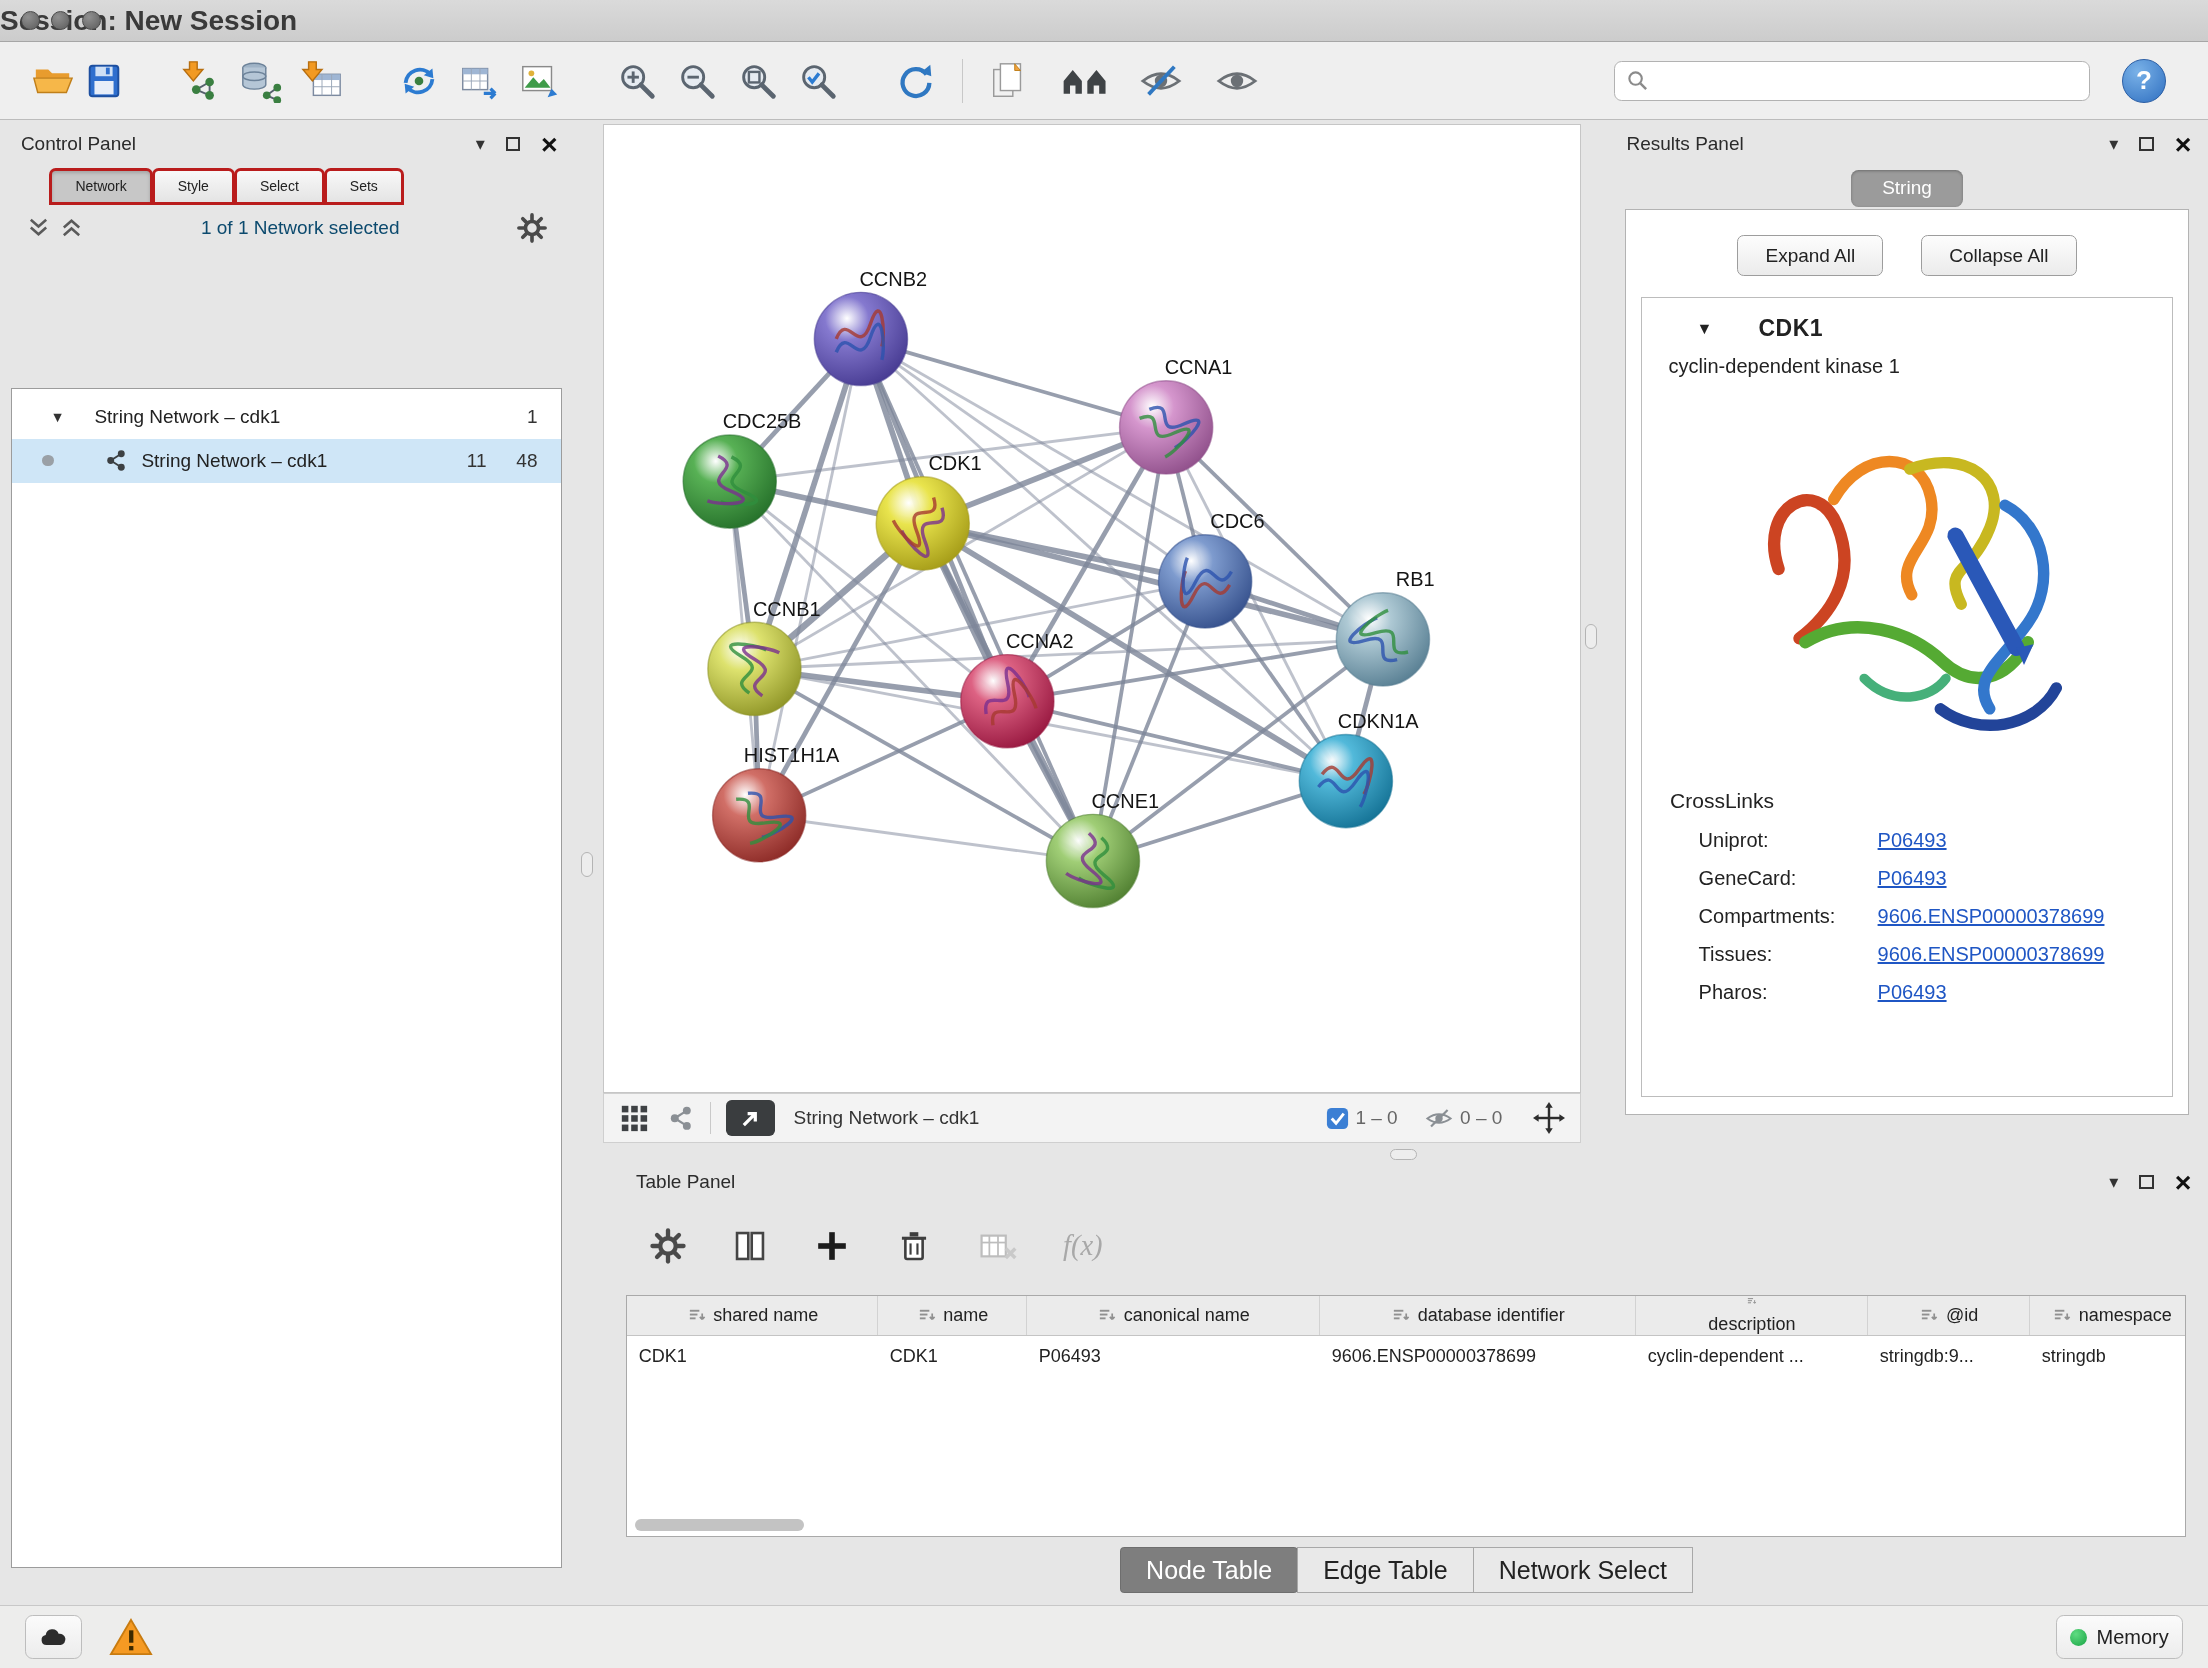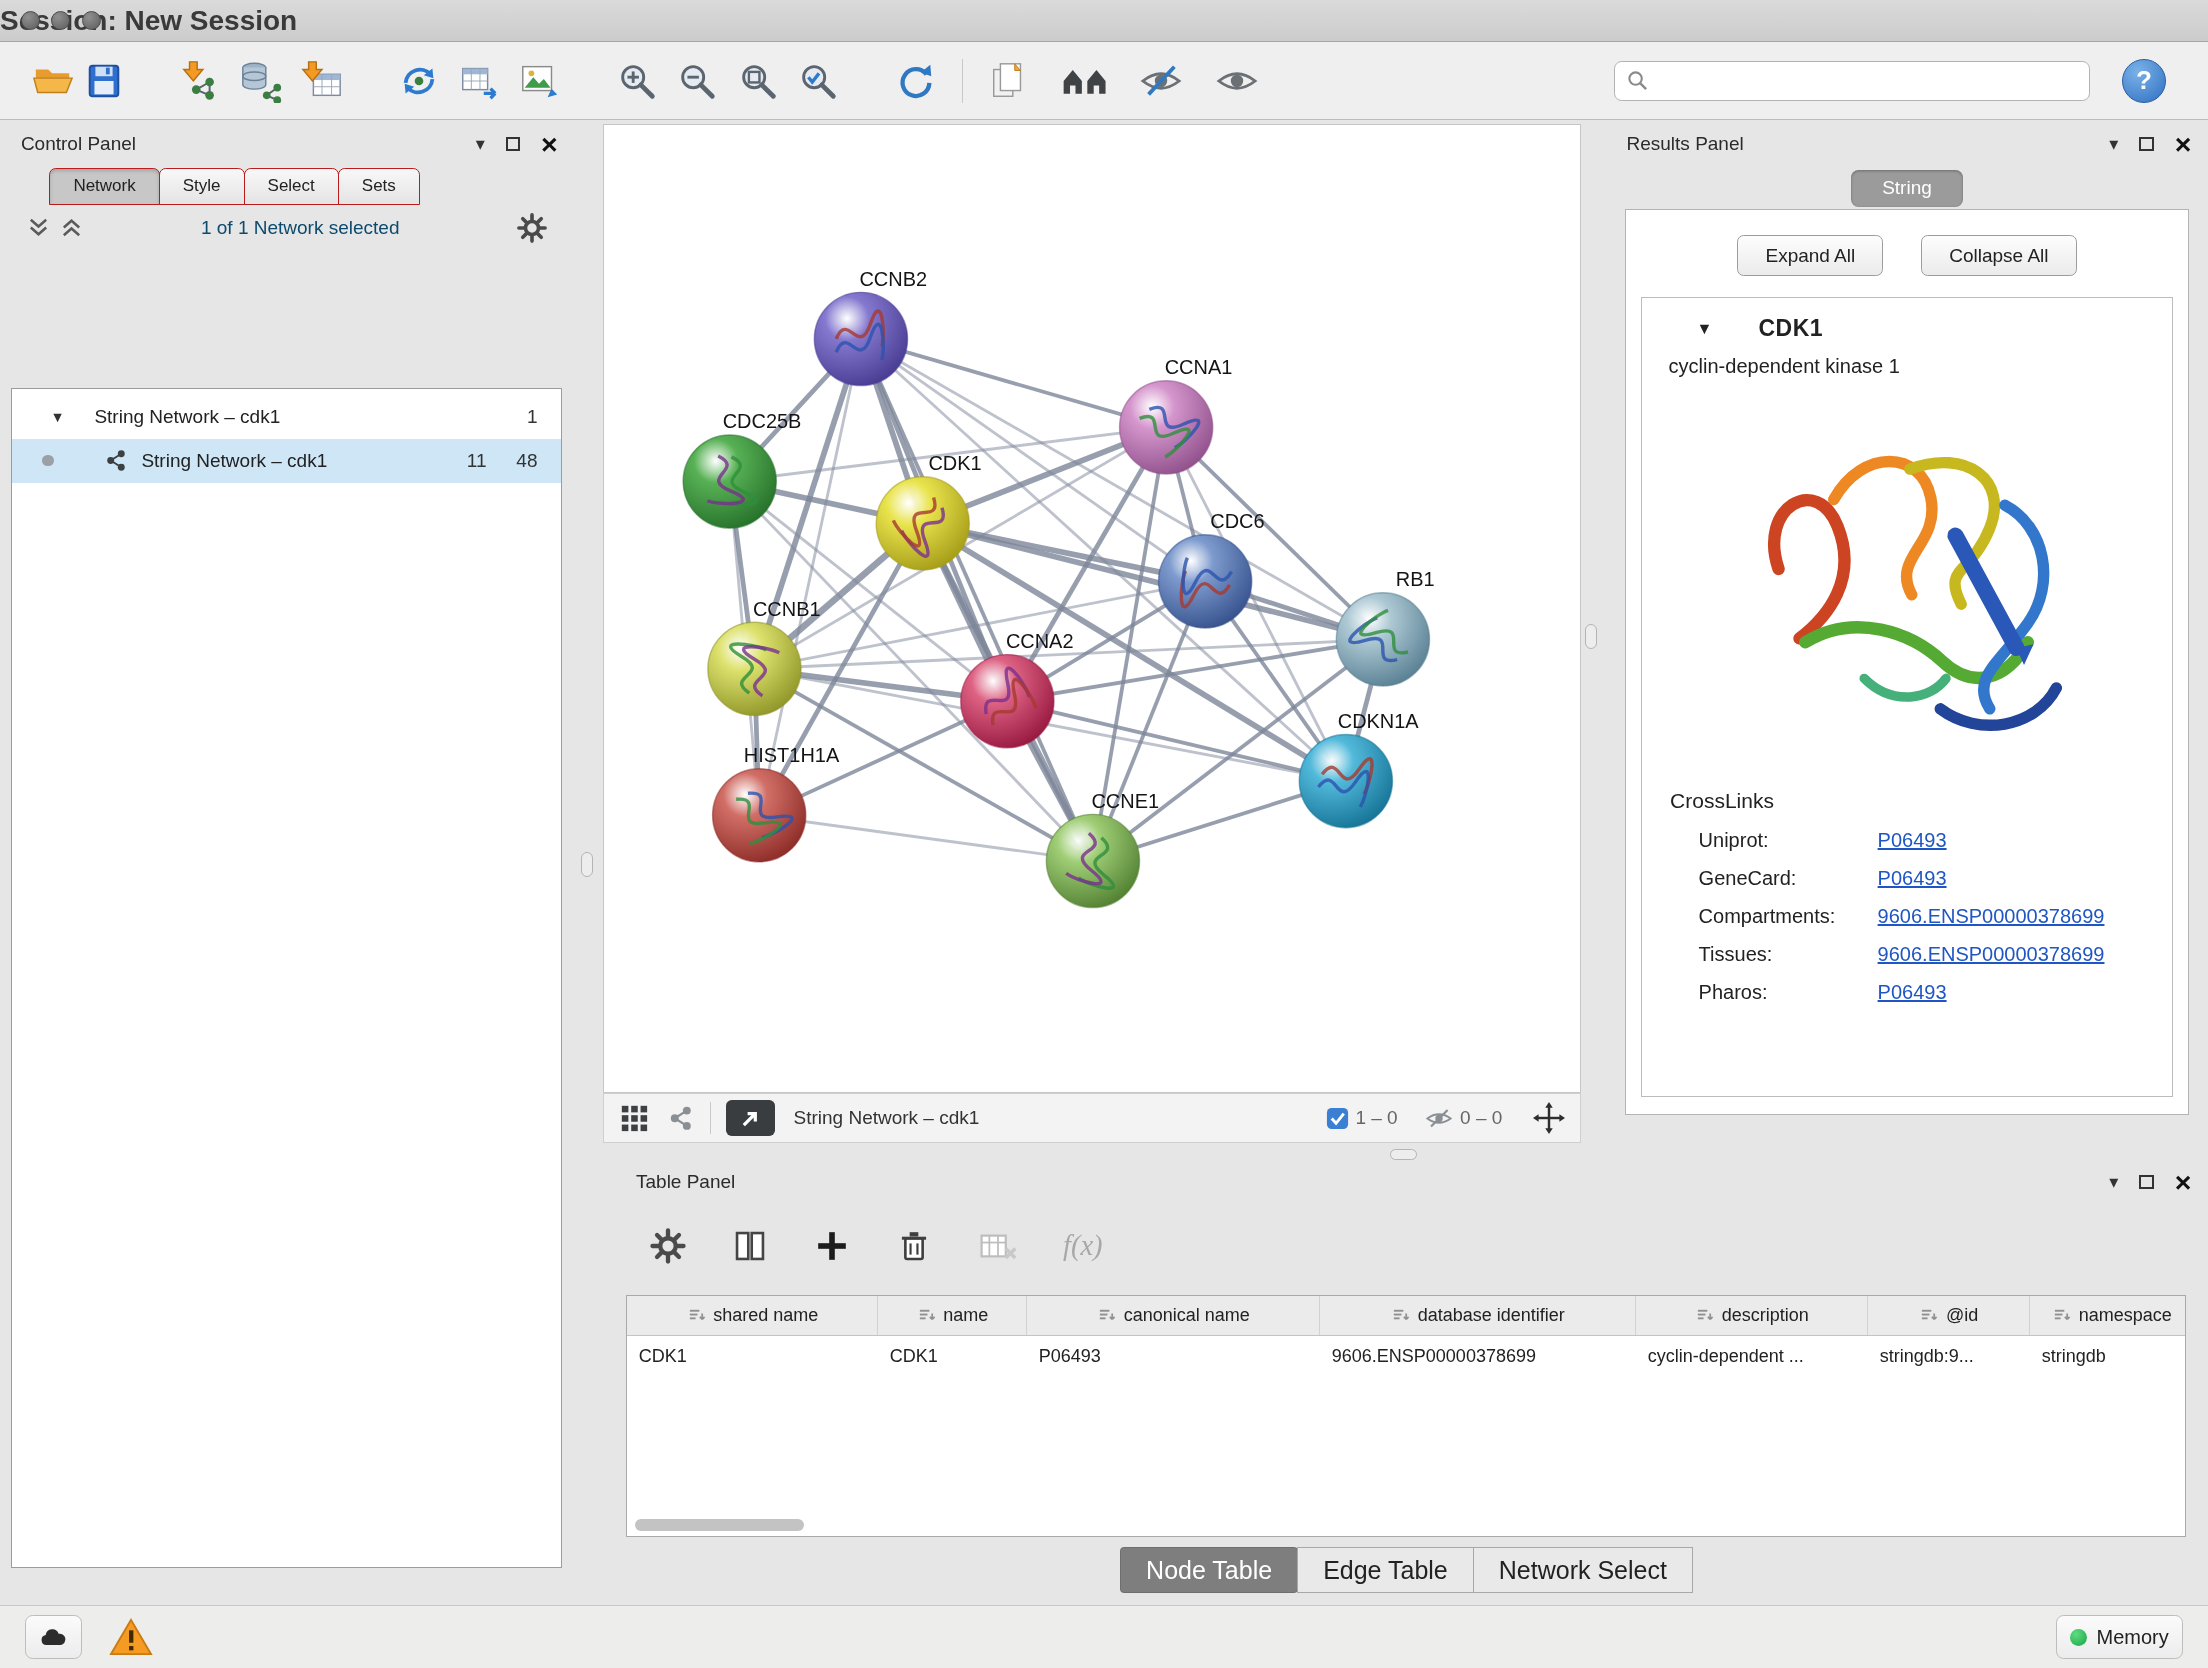--- a/index.html
+++ b/index.html
@@ -29,21 +29,21 @@
   
   .panel-head { height:40px; display:flex; align-items:center; font-size:19px; color:#2b2b2b; }
   .win-icons { margin-left:auto; display:flex; align-items:center; gap:21px; padding-right:5.7px; }
   .wi-col { font-size:18px; color:#333; line-height:1; }
   .wi-max { width:14.3px; height:14.3px; border:2.4px solid #333; }
   .wi-close { font-size:28.5px; font-weight:bold; color:#111; line-height:0.8; }
 
   
   .control-panel { position:absolute; left:11.4px; top:124px; width:552px; height:1465px; }
   .cp-tabs { display:flex; margin:3.8px 0 0 38px; }
-  .cp-tab { padding:7.6px 23px; font-size:17px; border:1px solid #b91c1c; border-radius:6.7px 6.7px 0 0;
+  .cp-tab { padding:7.6px 23px; font-size:14px; border:3px solid #b91c1c; border-radius:6.7px 6.7px 0 0;
     background:linear-gradient(#f8f8f8,#e4e4e4); margin-right:-1px; }
   .cp-tab.sel { background:#c7c7c7; box-shadow:inset 0 1.9px 3.8px rgba(0,0,0,.18); }
   .cp-sub { display:flex; align-items:center; height:46px; padding:0 15px; font-size:19px; color:#0c4a6e; }
   .cp-sub .mid { flex:1; text-align:center; }
   .cp-box { position:absolute; left:0; right:1.9px; top:264px; bottom:21px; background:#fff; border:1px solid #9c9c9c; overflow:hidden; }
   .tree-row { height:44px; display:flex; align-items:center; font-size:19px; position:relative; }
   .tree-row .cnt { position:absolute; color:#333; }
 
   
   .net-view { position:absolute; left:603px; top:124px; width:978px; height:969px; background:#fff; border:1px solid #c6c6c6; }
@@ -714,21 +714,21 @@
           <svg width="19" height="19" viewBox="0 0 20 20">
             <g stroke="#909090" stroke-width="2">
               <line x1="3" y1="5" x2="13" y2="5"></line>
               <line x1="3" y1="9" x2="11" y2="9"></line>
               <line x1="3" y1="13" x2="9" y2="13"></line>
             </g>
             <path d="M16 8v6m0 0l-2.5-2.5M16 14l2.5-2.5" stroke="#909090" stroke-width="1.8" fill="none"></path>
           </svg>
           <span>database identifier</span>
         </div>
-        <div class="tp-th" style="width: 232px;">
+        <div class="tp-th" style="width: 232px; flex-direction: column;">
           <svg width="19" height="19" viewBox="0 0 20 20">
             <g stroke="#909090" stroke-width="2">
               <line x1="3" y1="5" x2="13" y2="5"></line>
               <line x1="3" y1="9" x2="11" y2="9"></line>
               <line x1="3" y1="13" x2="9" y2="13"></line>
             </g>
             <path d="M16 8v6m0 0l-2.5-2.5M16 14l2.5-2.5" stroke="#909090" stroke-width="1.8" fill="none"></path>
           </svg>
           <span>description</span>
         </div>

